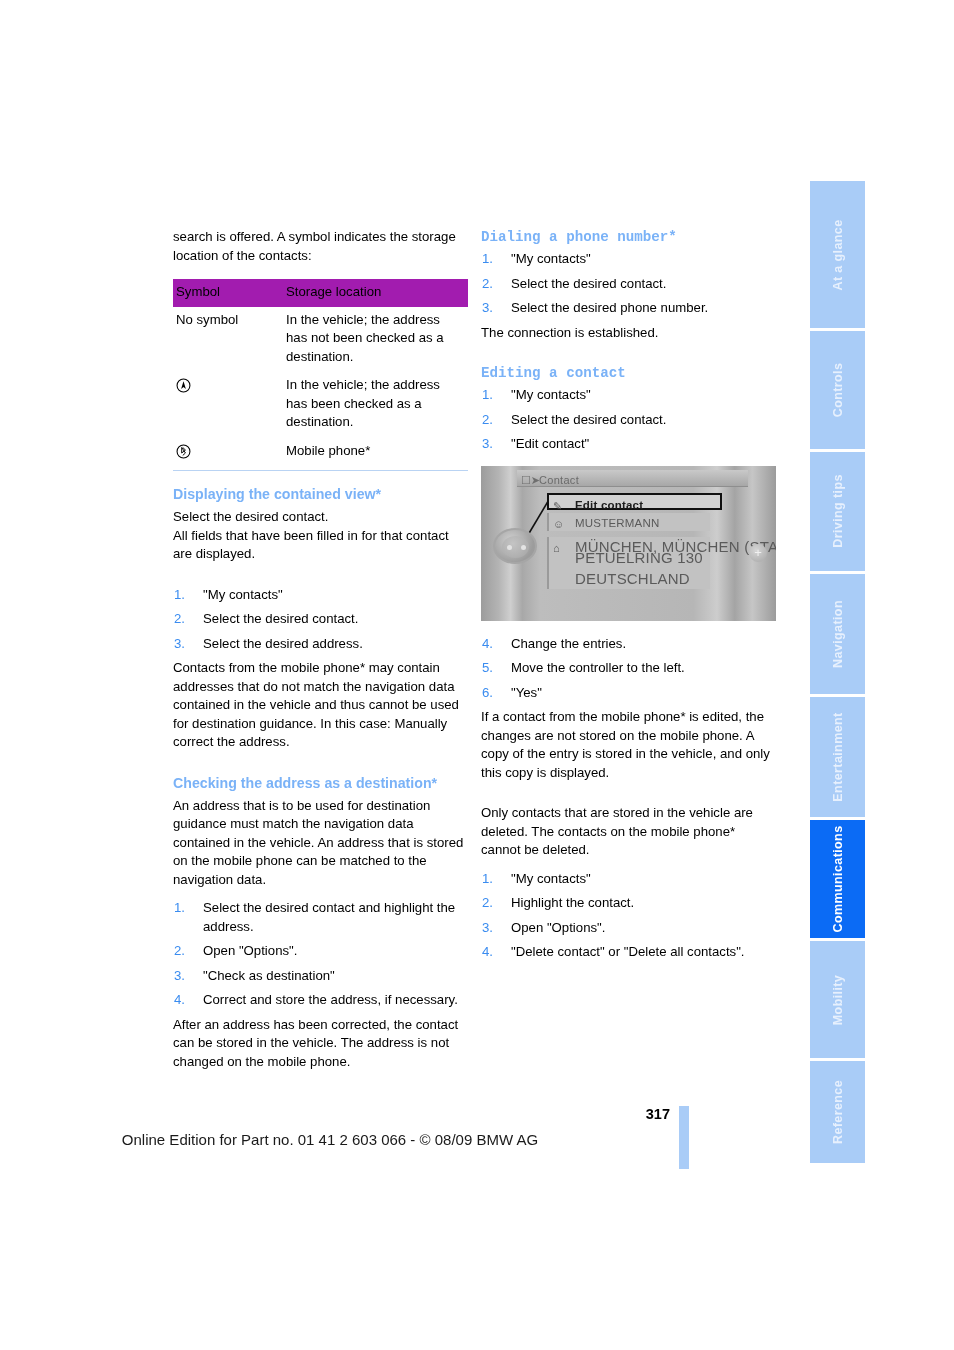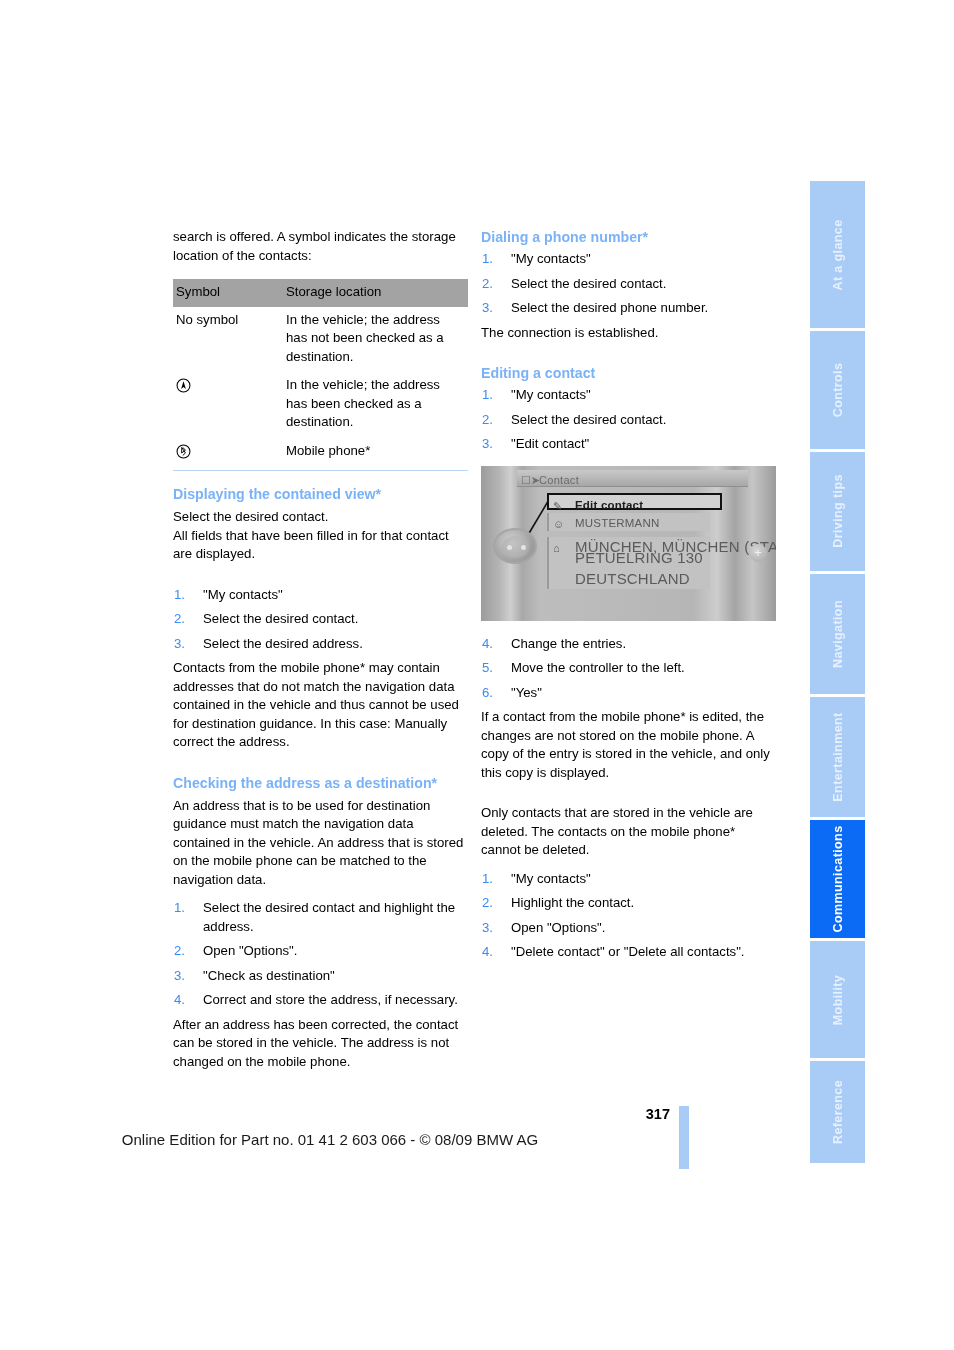--- a/index.html
+++ b/index.html
@@ -58,21 +58,21 @@
   p { margin: 0 0 0 0; }
   .para { margin-bottom: 2px; }
 
   h2.section {
     font-size: 14.2px;
     line-height: 18px;
     font-weight: bold;
     color: #7ab2f7;
     margin: 0 0 5px 0;
   }
-  h2.section.tight { margin-bottom: 4px; }
+  h2.section.tight { margin-bottom: 4px; font-family: Liberation Mono, monospace; }
   .spacer-lg { height: 20px; }
   .spacer-md { height: 14px; }
   .spacer-sm { height: 8px; }
 
   
   ol.steps { list-style: none; margin: 0; padding: 0; }
   ol.steps li {
     position: relative;
     padding-left: 30px;
     margin-bottom: 6px;
@@ -87,21 +87,21 @@
 
   
   table.symtab {
     width: 295px;
     border-collapse: collapse;
     font-size: 13.2px;
     line-height: 18.5px;
     margin-top: 14px;
   }
   table.symtab th {
-    background: #a3a3a3;
+    background: #a21caf;
     text-align: left;
     font-weight: normal;
     padding: 4px 4px 5px 3px;
     color: #000;
   }
   table.symtab th.c1 { width: 110px; }
   table.symtab td {
     vertical-align: top;
     padding: 4px 4px 6px 3px;
   }

